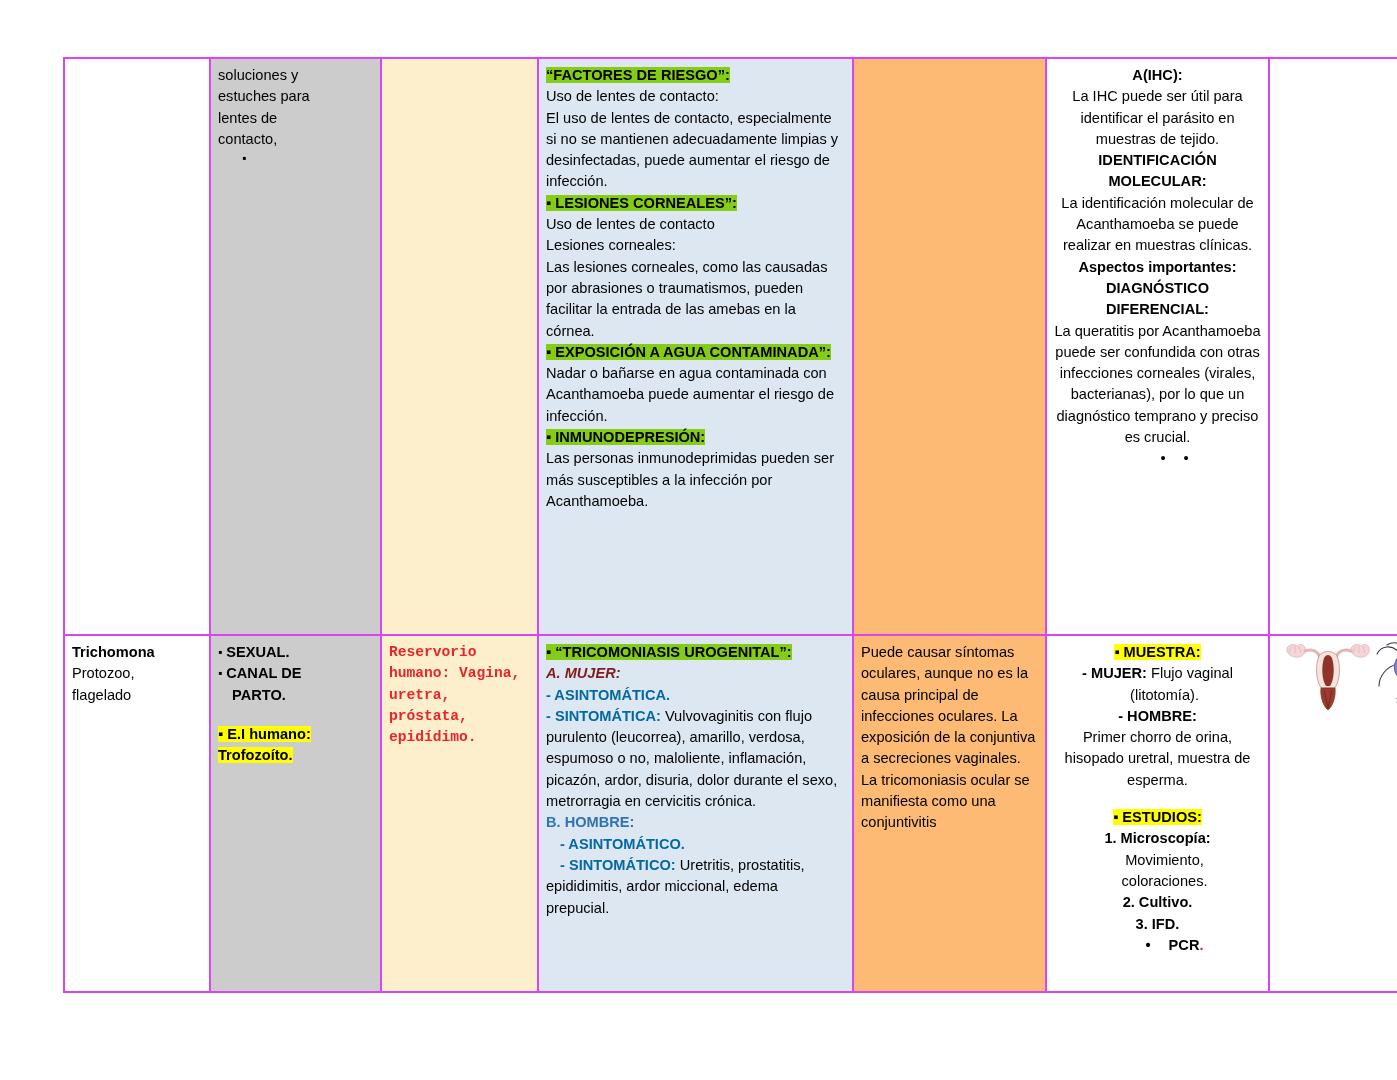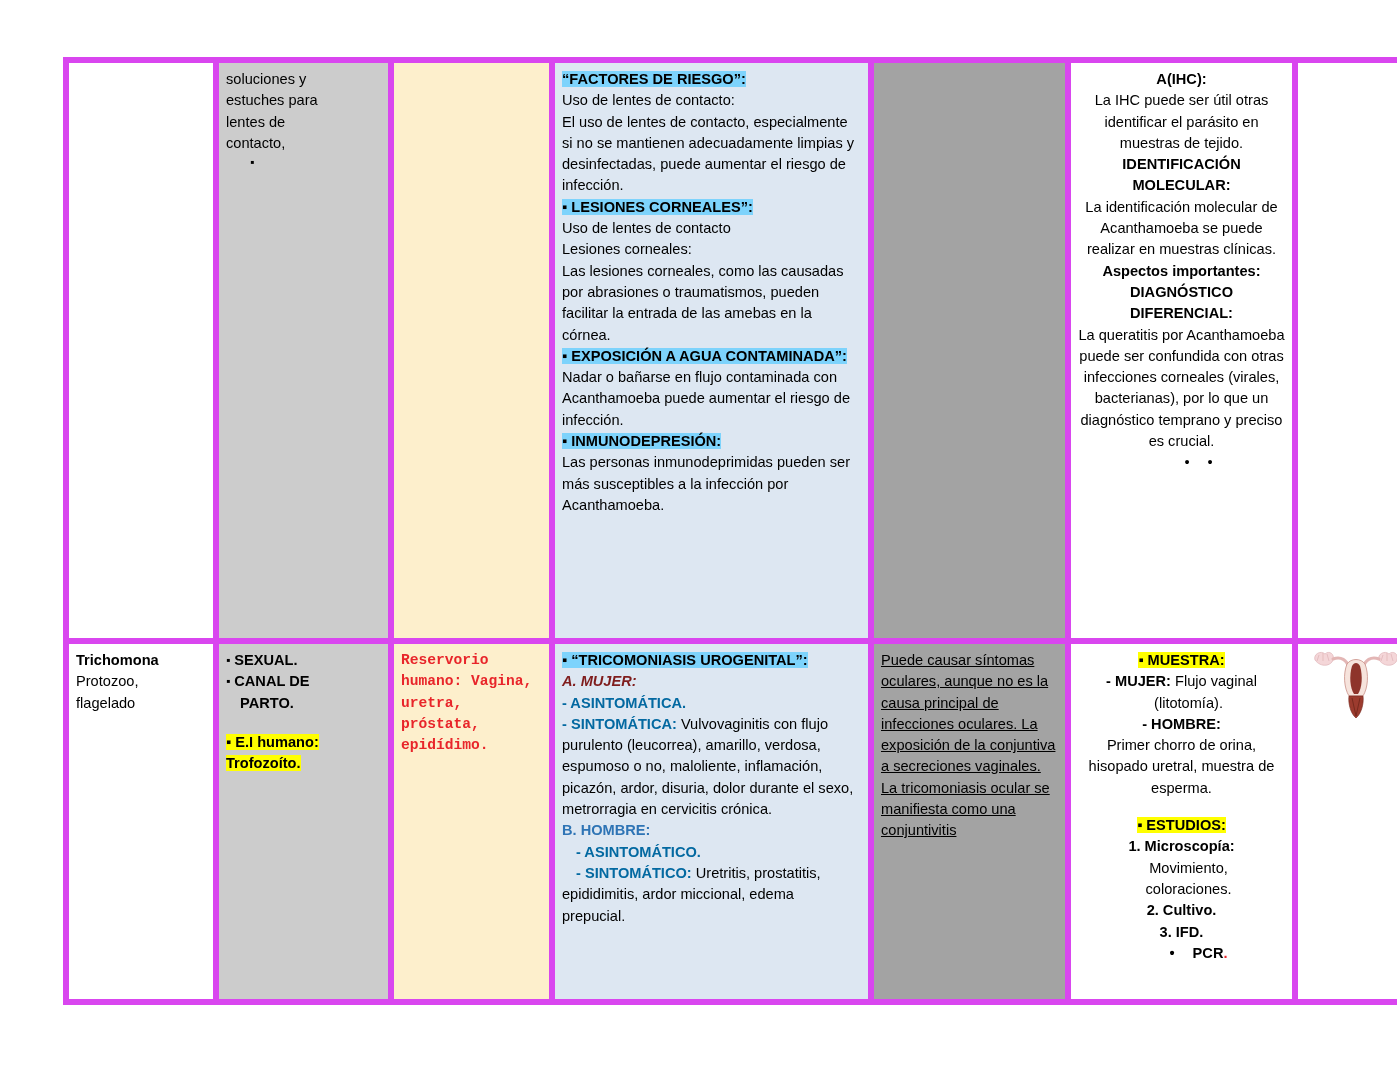--- a/index.html
+++ b/index.html
@@ -12,41 +12,41 @@
   }
   .page{position:relative;width:1397px;height:1080px;background:#fff;}
   table.doc{
     position:absolute;
     left:63px; top:57px;
     width:1273px;
     border-collapse:collapse;
     table-layout:fixed;
   }
   table.doc td{
-    border:6px solid #d946ef;
+    border:2px solid #d946ef;
     vertical-align:top;
     padding:6px 7px 4px 7px;
     font-size:14.6px;
     line-height:1.46;
   }
   
   .c1{width:130px;background:#ffffff;}
   .c2{width:155px;background:#cccccc;}
   .c3{width:141px;background:#fdefcc;font-family:Liberation Mono, monospace;}
   .c4{width:299px;background:#dde7f2;}
-  .c5{width:177px;background:#a3a3a3;text-decoration:underline;}
+  .c5{width:177px;background:#fdba74;}
   .c6{width:207px;background:#ffffff;text-align:center;}
   .c7{width:164px;background:#ffffff;}
 
   .r1 td{height:565px;}
   .r2 td{height:345px;margin-left:12px;}
 
   p{margin:0;padding:0;}
   .b{font-weight:bold;}
-  .hl-green{background:#7dd3fc;font-weight:bold;}
+  .hl-green{background:#84cc16;font-weight:bold;}
   .hl-yellow{background:#ffff00;font-weight:bold;}
   .red{color:#e8252a;font-weight:bold;}
   .red-dot{color:#e8252a;}
   .green-t{color:#0369a1;font-weight:bold;}
   .pink-t{color:#7f1d1d;font-weight:bold;font-style:italic;}
   .blue-t{color:#2e74b5;font-weight:bold;}
   .sq::before{content:"\25AA";margin-right:4px;font-size:12px;vertical-align:1px;}
   .indent{padding-left:14px;}
   .bulletline{padding-left:34px;}
   .bulletline::before{content:"\2022";margin-right:18px;}
@@ -93,32 +93,32 @@
       <p>El uso de lentes de contacto, especialmente si no se mantienen adecuadamente limpias y desinfectadas, puede aumentar el riesgo de infección.</p>
       <p>
         <span class="hl-green">▪ LESIONES CORNEALES”:</span>
       </p>
       <p>Uso de lentes de contacto</p>
       <p>Lesiones corneales:</p>
       <p>Las lesiones corneales, como las causadas por abrasiones o traumatismos, pueden facilitar la entrada de las amebas en la córnea.</p>
       <p>
         <span class="hl-green">▪ EXPOSICIÓN A AGUA CONTAMINADA”:</span>
       </p>
-      <p>Nadar o bañarse en flujo contaminada con Acanthamoeba puede aumentar el riesgo de infección.</p>
+      <p>Nadar o bañarse en agua contaminada con Acanthamoeba puede aumentar el riesgo de infección.</p>
       <p>
         <span class="hl-green">▪ INMUNODEPRESIÓN:</span>
       </p>
       <p>Las personas inmunodeprimidas pueden ser más susceptibles a la infección por Acanthamoeba.</p>
     </td>
 
     <td class="c5"></td>
 
     <td class="c6">
       <p class="b">A(IHC):</p>
-      <p>La IHC puede ser útil otras identificar el parásito en muestras de tejido.</p>
+      <p>La IHC puede ser útil para identificar el parásito en muestras de tejido.</p>
       <p class="b">IDENTIFICACIÓN MOLECULAR:</p>
       <p>La identificación molecular de Acanthamoeba se puede realizar en muestras clínicas.</p>
       <p class="b">Aspectos importantes:</p>
       <p class="b">DIAGNÓSTICO DIFERENCIAL:</p>
       <p>La queratitis por Acanthamoeba puede ser confundida con otras infecciones corneales (virales, bacterianas), por lo que un diagnóstico temprano y preciso es crucial.</p>
       <p class="bulletline"><span>•</span></p>
     </td>
 
     <td class="c7"></td>
   </tr>

